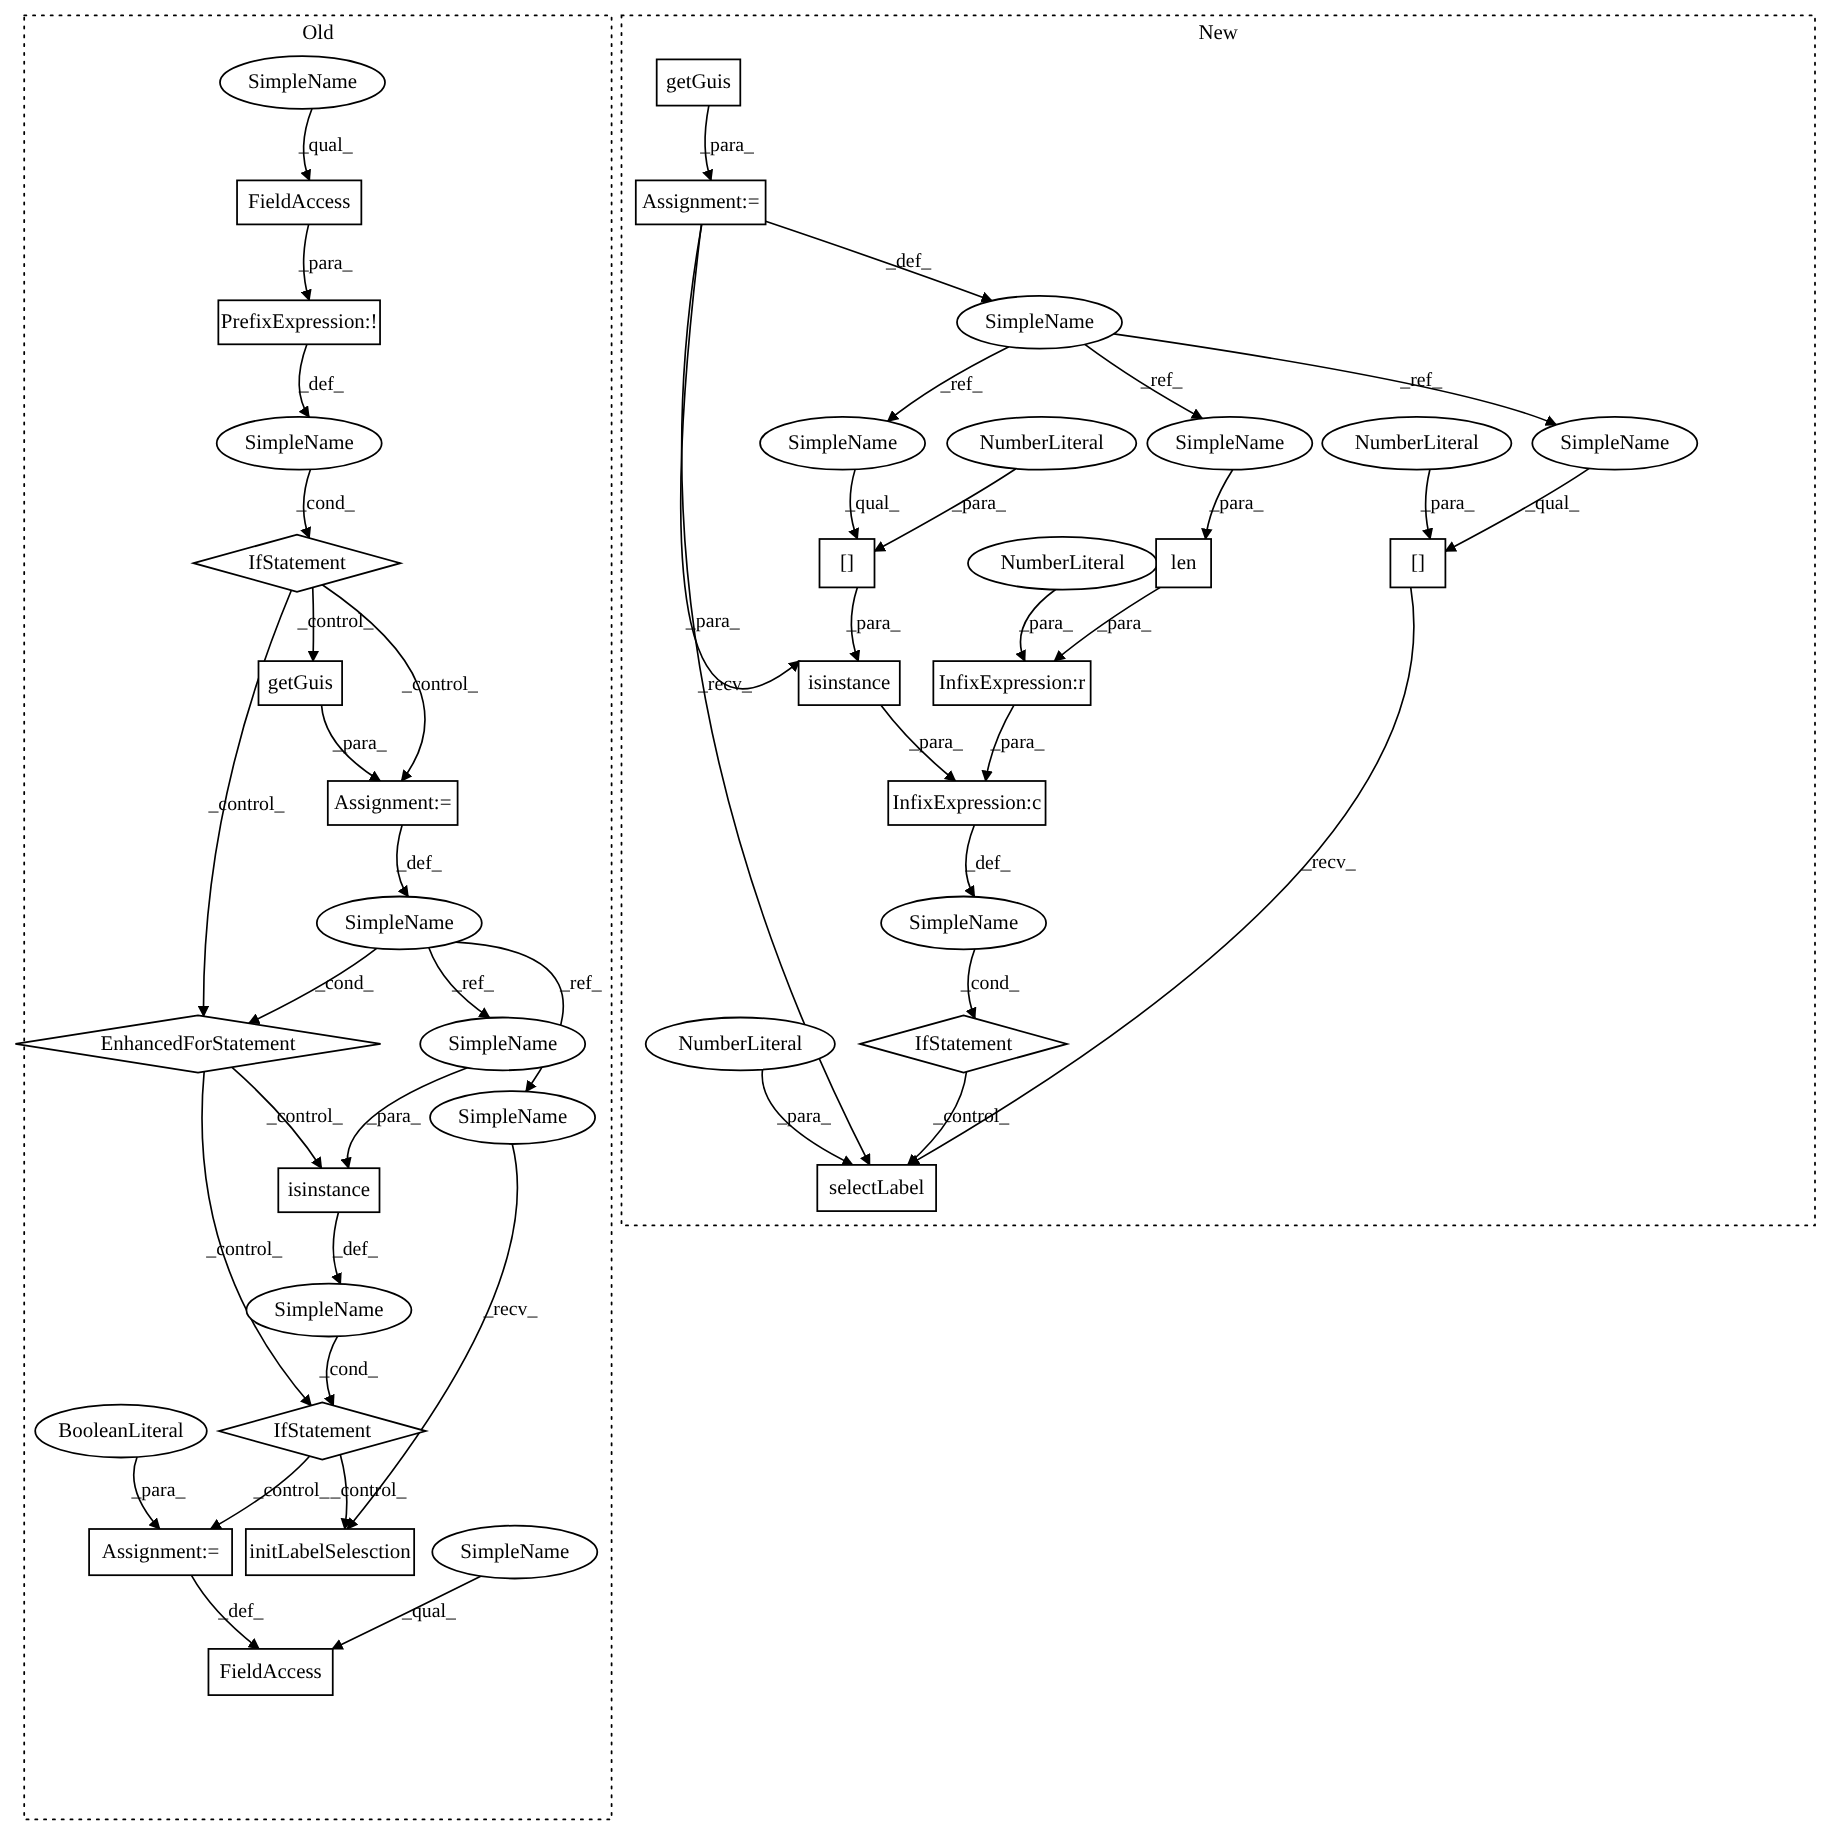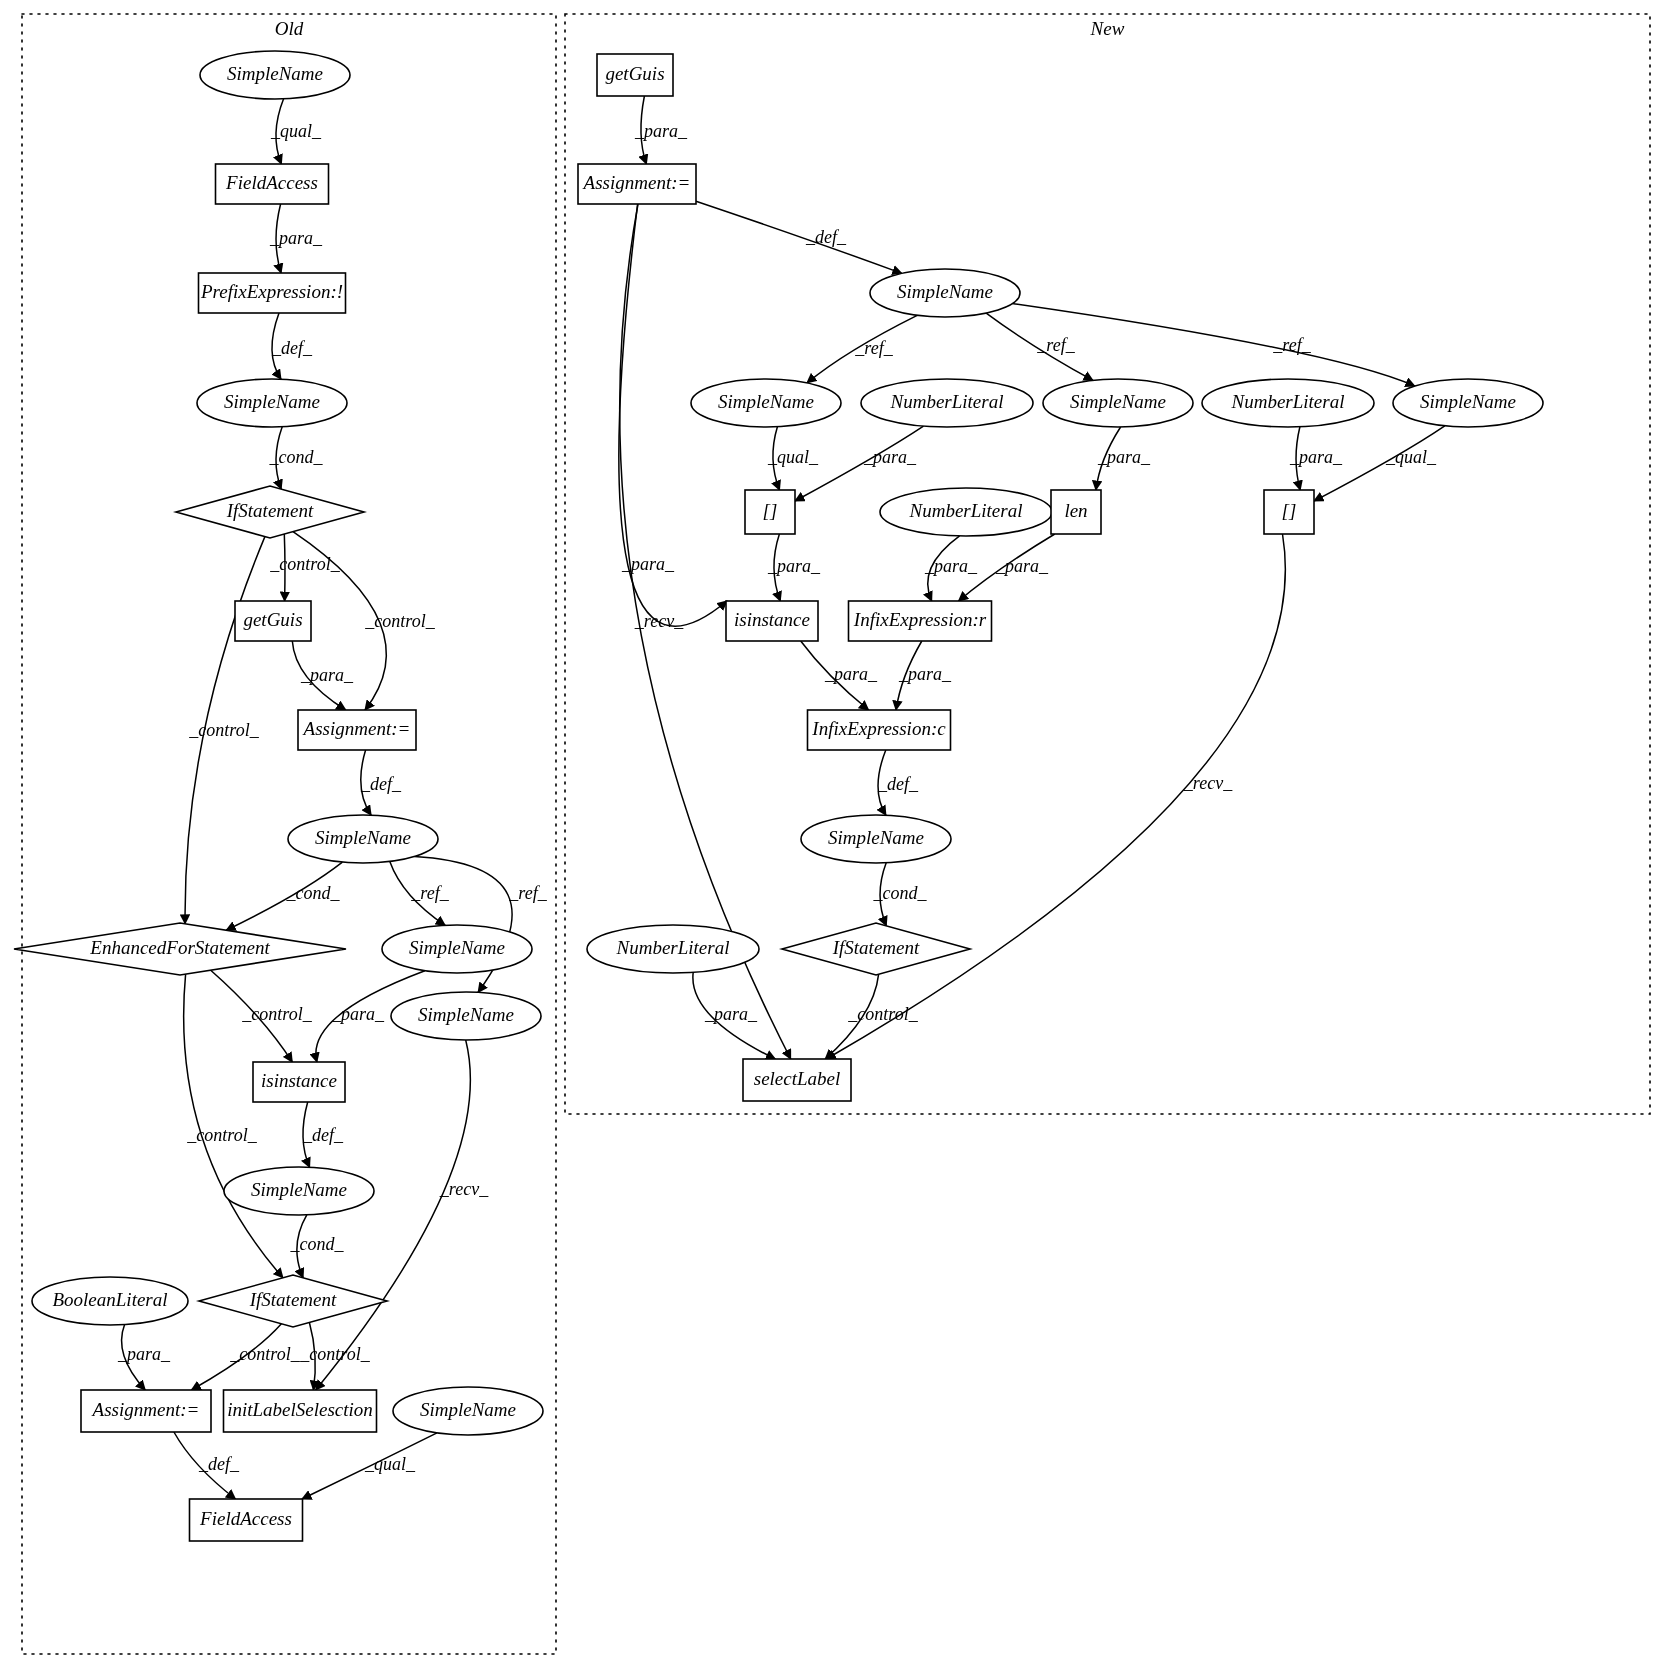--- a/index.html
+++ b/index.html
@@ -1,17 +1,17 @@
 <!DOCTYPE html>
 <html><head>
 <meta charset="utf-8">
 <style>
   html,body{margin:0;padding:0;background:#ffffff;}
   #root{position:relative;width:1665px;height:1668px;background:#fff;
-        font-family:"Liberation Serif",serif;font-style:italic;}
+        font-family:"Liberation Serif",serif;}
   svg{display:block;}
   .nodeLabel{font-family:"Liberation Serif",serif;font-size:19px;fill:#000;
              text-anchor:middle;dominant-baseline:middle;}
   .edgeLabel{font-family:"Liberation Serif",serif;font-size:18px;fill:#000;
              text-anchor:middle;dominant-baseline:middle;}
   .clusterLabel{font-family:"Liberation Serif",serif;font-size:19px;fill:#000;
                 text-anchor:middle;dominant-baseline:middle;}
   .shape{fill:#ffffff;stroke:#000000;stroke-width:1.6;}
   .edge{fill:none;stroke:#000000;stroke-width:1.5;}
   .cluster{fill:none;stroke:#000000;stroke-width:1.6;stroke-dasharray:2 6;stroke-linecap:round;}

